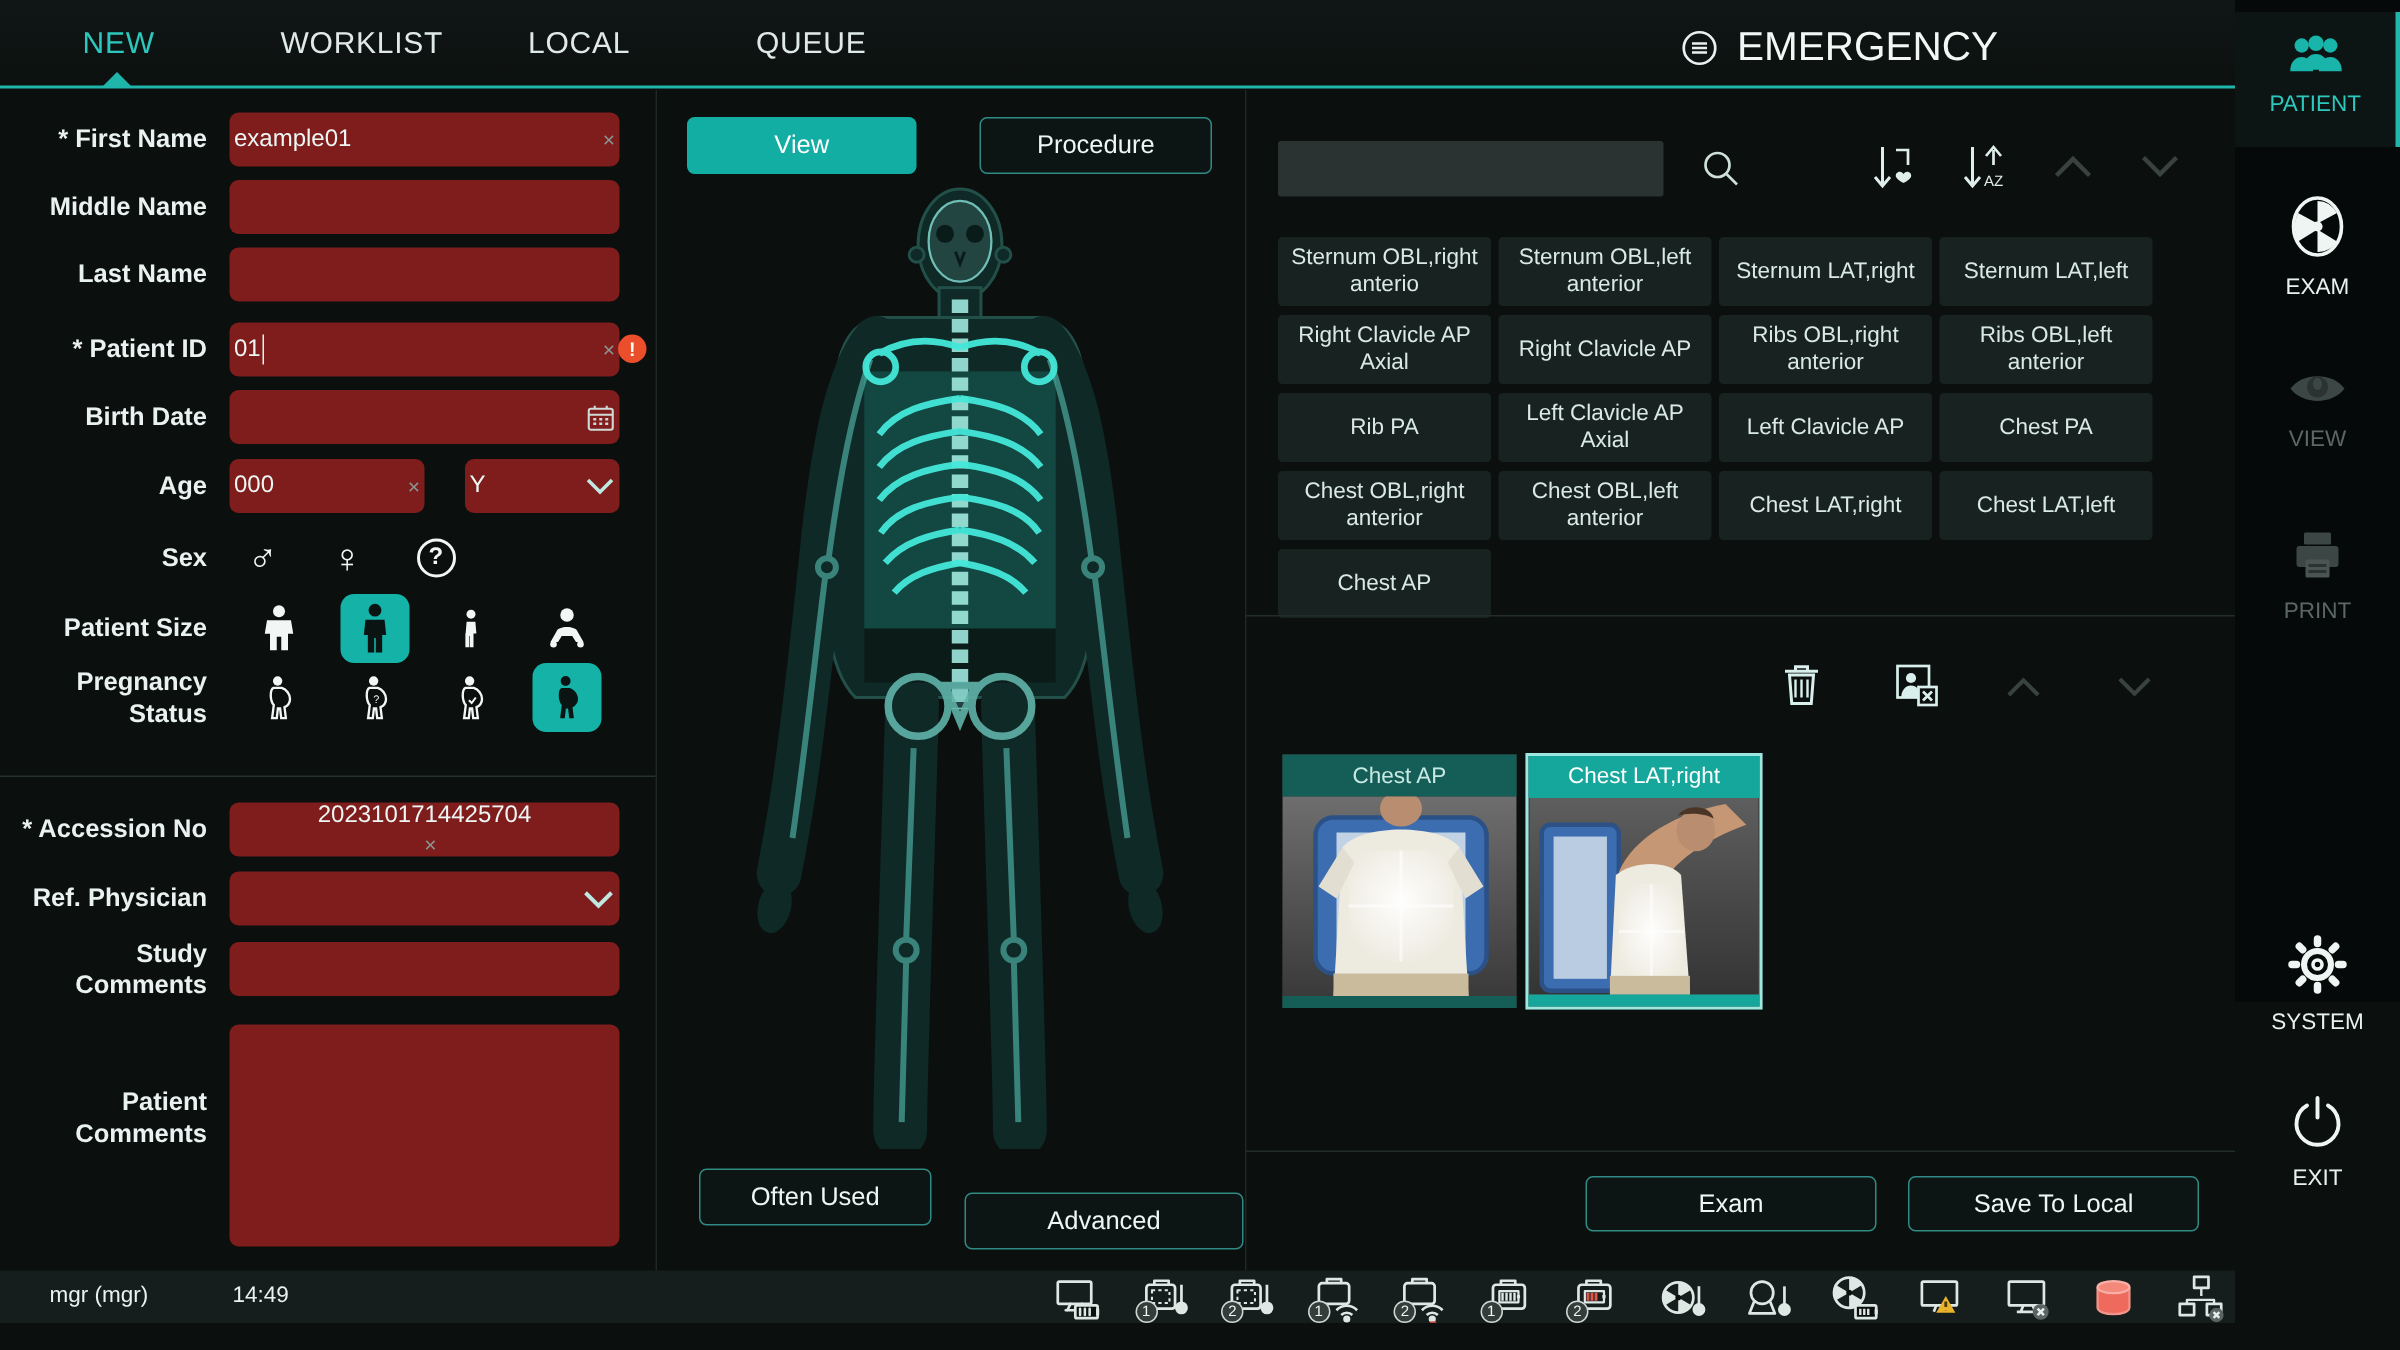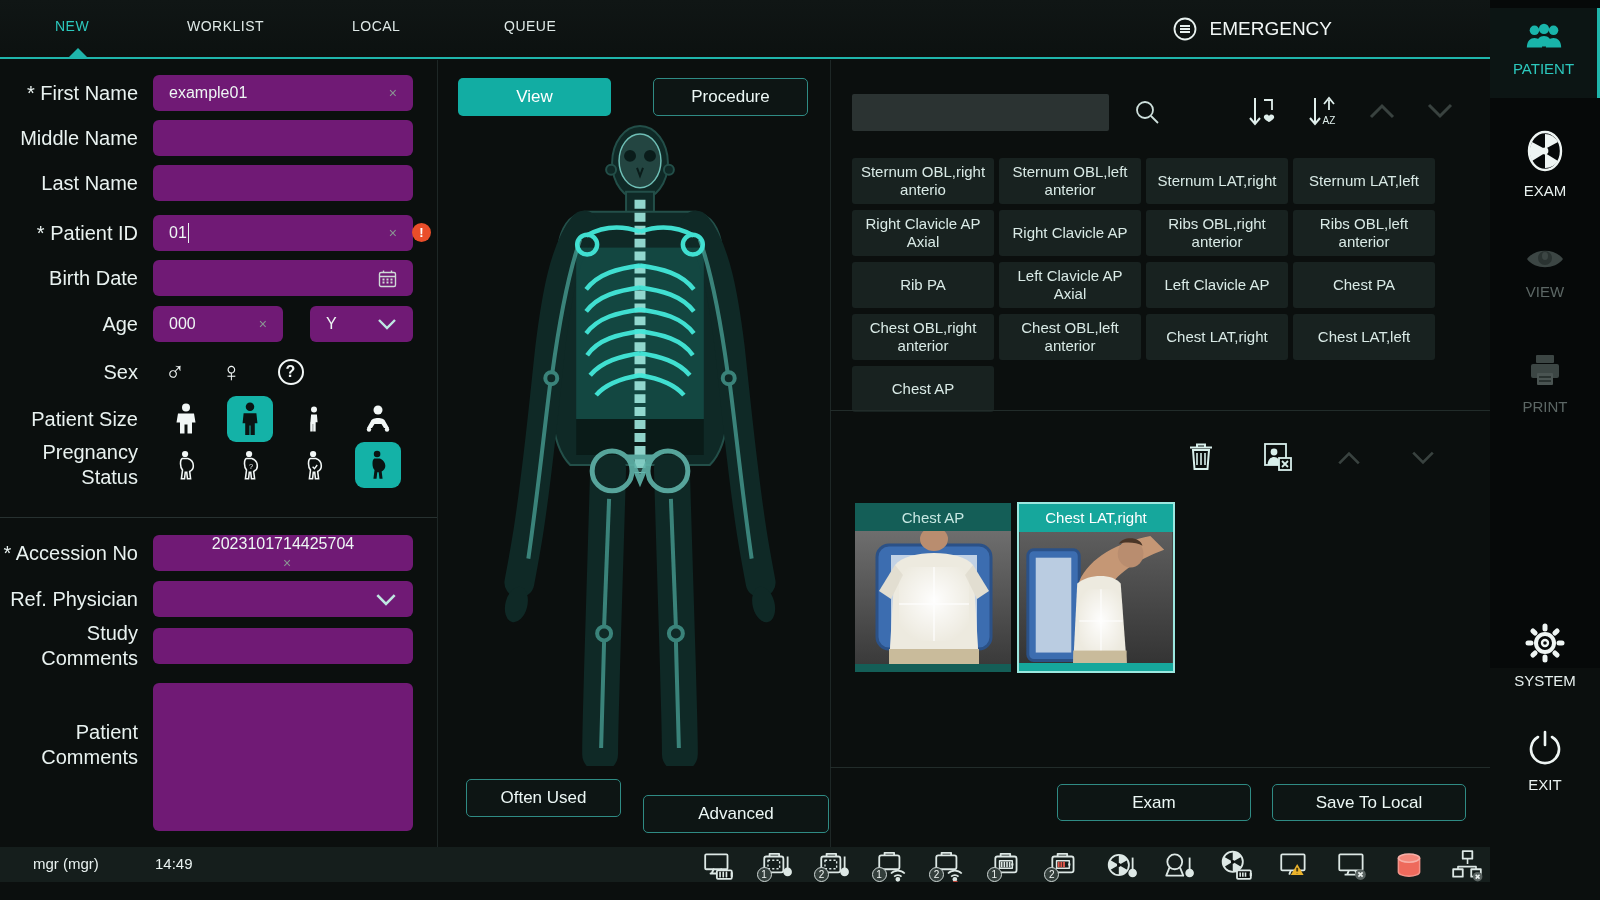--- a/index.html
+++ b/index.html
@@ -3,40 +3,40 @@
 <meta charset="utf-8">
 <style>
   html,body{margin:0;padding:0;background:#070a0a;}
   *{box-sizing:border-box;}
   .stage{position:relative;width:1600px;height:900px;background:#0b0f0e;overflow:hidden;
          font-family:"Liberation Sans",sans-serif;color:#e9f2f0;}
   .abs{position:absolute;}
 
   
   .topbar{position:absolute;left:0;top:0;width:1490px;height:58px;background:linear-gradient(#101615,#0c1110);}
-  .navtab{position:absolute;top:18px;font-size:14px;letter-spacing:.5px;color:#dfe9e7;cursor:pointer;}
+  .navtab{position:absolute;top:18px;font-size:20px;letter-spacing:.5px;color:#dfe9e7;cursor:pointer;}
   .navtab.active{color:#2cc8bd;}
   .accentline{position:absolute;left:0;top:57px;width:1490px;height:2px;background:#1fb5ab;}
   .navtri{position:absolute;top:48px;width:0;height:0;border-left:10px solid transparent;border-right:10px solid transparent;border-bottom:10px solid #1fb5ab;}
-  .emer{position:absolute;top:16px;right:158px;display:flex;align-items:center;gap:12px;font-size:19px;color:#f2f7f6;}
+  .emer{position:absolute;top:16px;right:158px;display:flex;align-items:center;gap:12px;font-size:27px;color:#f2f7f6;}
 
   
   .sidebar{position:absolute;right:0;top:0;width:110px;height:668px;background:#060909;border-right:0;}
   .sideitem{position:absolute;left:0;width:110px;text-align:center;font-size:15px;}
   .sideitem .lab{display:block;margin-top:5px;}
   .side-active{background:#0c1514;border-right:3px solid #1fb5ab;}
   .dimtxt{color:#5c6765;}
   .brighttxt{color:#e8f1ef;}
   .tealtxt{color:#2cc8bd;}
 
   
   .flabel{position:absolute;left:0;width:138px;display:flex;align-items:center;justify-content:flex-end;
-          font-size:20px;color:#e9f2f0;text-align:right;line-height:1.25;}
-  .field{position:absolute;left:153px;width:260px;height:36px;background:#701a75;border-radius:6px;
-         display:flex;align-items:center;padding:0 16px;font-size:16px;color:#eef6f4;}
+          font-size:17px;color:#e9f2f0;text-align:right;line-height:1.25;font-weight:bold;}
+  .field{position:absolute;left:153px;width:260px;height:36px;background:#7f1d1d;border-radius:6px;
+         display:flex;align-items:center;padding:0 3px;font-size:16px;color:#eef6f4;}
   .field .val{flex:1;white-space:nowrap;overflow:hidden;}
   .clearx{color:#8a9693;font-size:14px;margin-left:8px;cursor:pointer;}
   .caret{display:inline-block;width:1px;height:20px;background:#e9f2f0;margin-left:1px;vertical-align:middle;}
   .alertbadge{position:absolute;left:412px;width:19px;height:19px;border-radius:50%;background:#ea4e2a;
               color:#fff;font-size:13px;font-weight:bold;display:flex;align-items:center;justify-content:center;}
   .alertbadge::after{content:"!";}
   .hline{position:absolute;height:1px;background:#273130;}
   .vline{position:absolute;top:60px;width:1px;height:787px;background:#1e2726;}
   .sexsym{font-size:27px;color:#f2f7f6;line-height:1;}
   .qcircle{width:26px;height:26px;border:2.5px solid #f2f7f6;border-radius:50%;display:flex;align-items:center;justify-content:center;

